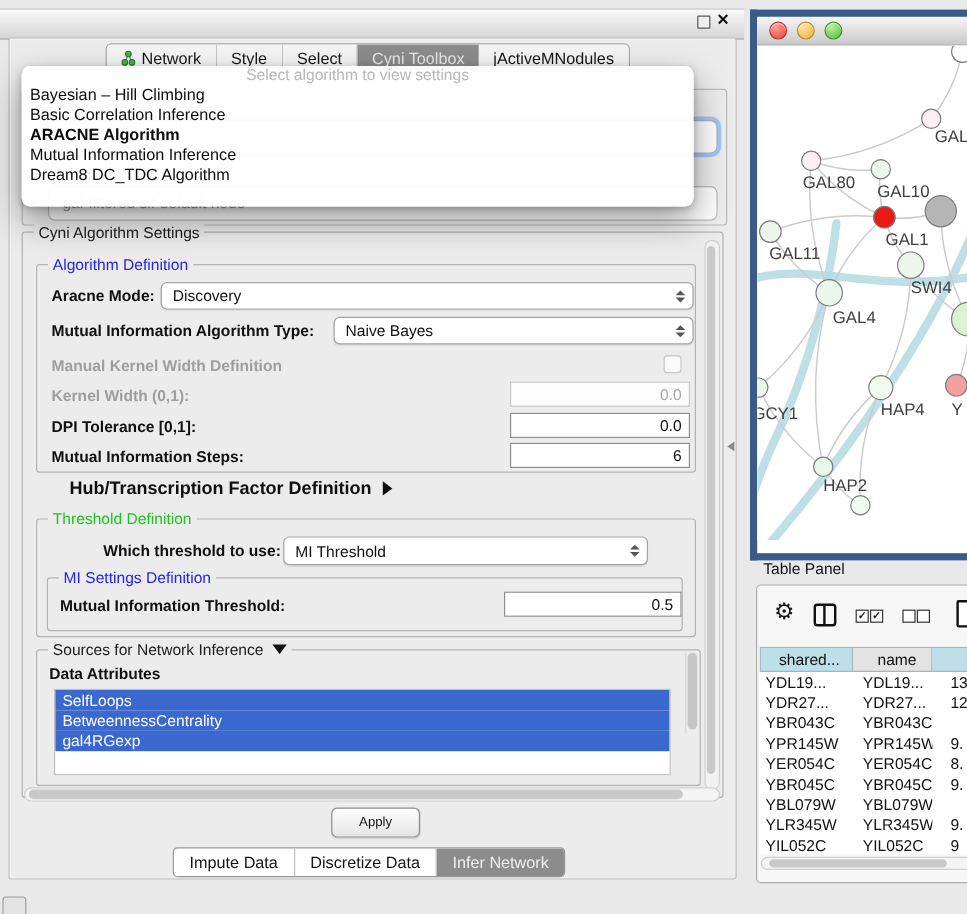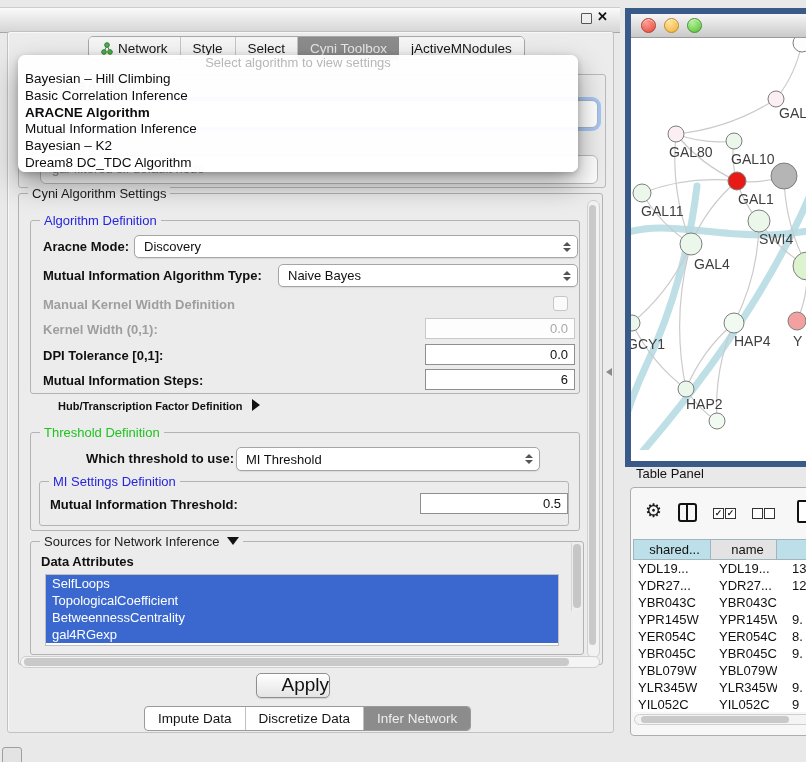--- a/index.html
+++ b/index.html
@@ -70,22 +70,22 @@
     border:1px solid #c0c0c0;overflow:hidden;}
   .attr-item{height:17px;line-height:17px;padding-left:6px;font-size:13px;color:#fff;background:#3a68cf;white-space:nowrap;}
   #attr-vscroll{position:absolute;right:1px;top:1px;width:10px;height:68px;background:#eee;border-left:1px solid #d5d5d5;}
   #attr-vthumb{position:absolute;left:1px;top:1px;width:8px;height:64px;background:#c6c6c6;border-radius:4px;}
 
   .scroll-track-h{background:#f4f4f4;border:1px solid #cfcfcf;border-radius:6px;}
   .scroll-thumb{position:absolute;background:#c9c9c9;border-radius:5px;}
   #cyni-vscroll{left:587px;top:200px;width:11px;height:456px;background:#f2f2f2;border:1px solid #d0d0d0;border-radius:6px;}
   #cyni-vthumb{left:1px;top:4px;width:7px;height:440px;}
 
-  #apply-btn{left:256px;top:673px;width:72px;height:23px;border:1px solid #8f8f8f;border-radius:5px;
-    background:linear-gradient(#fff,#e4e4e4);font-size:19px;color:#111;text-align:right;line-height:22px;
+  #apply-btn{left:276px;top:673px;width:72px;height:23px;border:1px solid #8f8f8f;border-radius:5px;
+    background:linear-gradient(#fff,#e4e4e4);font-size:11px;color:#111;text-align:center;line-height:22px;
     box-shadow:0 1px 1px rgba(0,0,0,.12);z-index:4;}
 
   #bottom-tab-strip{left:144px;top:706px;height:23px;display:flex;border:1px solid #9a9a9a;border-radius:4px;
     background:#fff;overflow:hidden;z-index:5;}
   .btab{padding:0 13px;line-height:23px;font-size:13.5px;color:#141414;border-right:1px solid #c0c0c0;white-space:nowrap;}
   .btab:last-child{border-right:none;}
   .btab.sel{background:#8c8c8c;color:#efefef;}
 
   #splitter-arrow{left:606px;top:368px;width:0;height:0;border-top:4px solid transparent;
     border-bottom:4px solid transparent;border-right:6px solid #8a8a8a;}
@@ -174,21 +174,20 @@
       </div>
     </div>
 
   <div class="abs" id="algo-dropdown">
     <div id="algo-prompt">Select algorithm to view settings</div>
     <div id="algo-list">
         <div class="algo-item">Bayesian – Hill Climbing</div>
         <div class="algo-item">Basic Correlation Inference</div>
         <div class="algo-item bold">ARACNE Algorithm</div>
         <div class="algo-item">Mutual Information Inference</div>
-        <div class="algo-item">Bayesian – K2</div>
         <div class="algo-item">Dream8 DC_TDC Algorithm</div>
       </div>
   </div>
 
   <div class="fieldset" style="left:18px;top:193px;width:583px;height:470px;">
     <span class="legend dark">Cyni Algorithm Settings</span>
   </div>
   <div class="abs" id="cyni-vscroll">
     <div class="scroll-thumb" id="cyni-vthumb"></div>
   </div>
@@ -214,21 +213,21 @@
     <span class="lbl dis" style="left:12px;top:76px;">Manual Kernel Width Definition</span>
     <span class="checkbox" style="left:522px;top:75px;"></span>
     <span class="lbl dis" style="left:12px;top:101px;">Kernel Width (0,1):</span>
     <div class="numfield dis" style="left:394px;top:97px;width:142px;height:19px;line-height:19px;">0.0</div>
     <span class="lbl" style="left:12px;top:127px;">DPI Tolerance [0,1]:</span>
     <div class="numfield" style="left:394px;top:123px;width:142px;height:19px;line-height:19px;">0.0</div>
     <span class="lbl" style="left:12px;top:152px;">Mutual Information Steps:</span>
     <div class="numfield" style="left:394px;top:148px;width:142px;height:19px;line-height:19px;">6</div>
   </div>
 
-  <div class="abs" style="left:42px;top:399px;font-size:11px;font-weight:bold;color:#101010;padding-left:16px;">
+  <div class="abs" style="left:42px;top:399px;font-size:15px;font-weight:bold;color:#101010;padding-left:16px;">
     <span>Hub/Transcription Factor Definition</span><span class="tri-right"></span>
   </div>
 
   <div class="fieldset" style="left:30px;top:432px;width:548px;height:97px;">
     <span class="legend green">Threshold Definition</span>
     <span class="lbl" style="left:55px;top:18px;">Which threshold to use:</span>
     <div class="combo" style="left:205px;top:14px;width:293px;height:22px;">
       <span>MI Threshold</span>
       <span class="arrows">
           <i class="arr-up"></i>
@@ -240,21 +239,20 @@
       <span class="lbl" style="left:10px;top:15px;">Mutual Information Threshold:</span>
       <div class="numfield" style="left:380px;top:11px;width:140px;height:19px;line-height:19px;">0.5</div>
     </div>
   </div>
 
   <div class="fieldset" style="left:30px;top:541px;width:552px;height:112px;">
     <span class="legend dark"><span>Sources for Network Inference</span><span class="tri-down"></span></span>
     <span class="lbl" style="left:10px;top:12px;">Data Attributes</span>
     <div id="attr-list">
         <div class="attr-item" style="background: rgb(58, 104, 207);">SelfLoops</div>
-        <div class="attr-item" style="background: rgb(58, 104, 207);">TopologicalCoefficient</div>
         <div class="attr-item" style="background: rgb(58, 104, 207);">BetweennessCentrality</div>
         <div class="attr-item" style="background: rgb(58, 104, 207);">gal4RGexp</div>
       </div>
     <div id="attr-vscroll">
         <div id="attr-vthumb"></div>
       </div>
   </div>
 
   <div class="abs scroll-track-h" style="left:20px;top:656px;width:578px;height:10px;">
     <div class="scroll-thumb" style="left:3px;top:1px;width:545px;height:8px;"></div>

